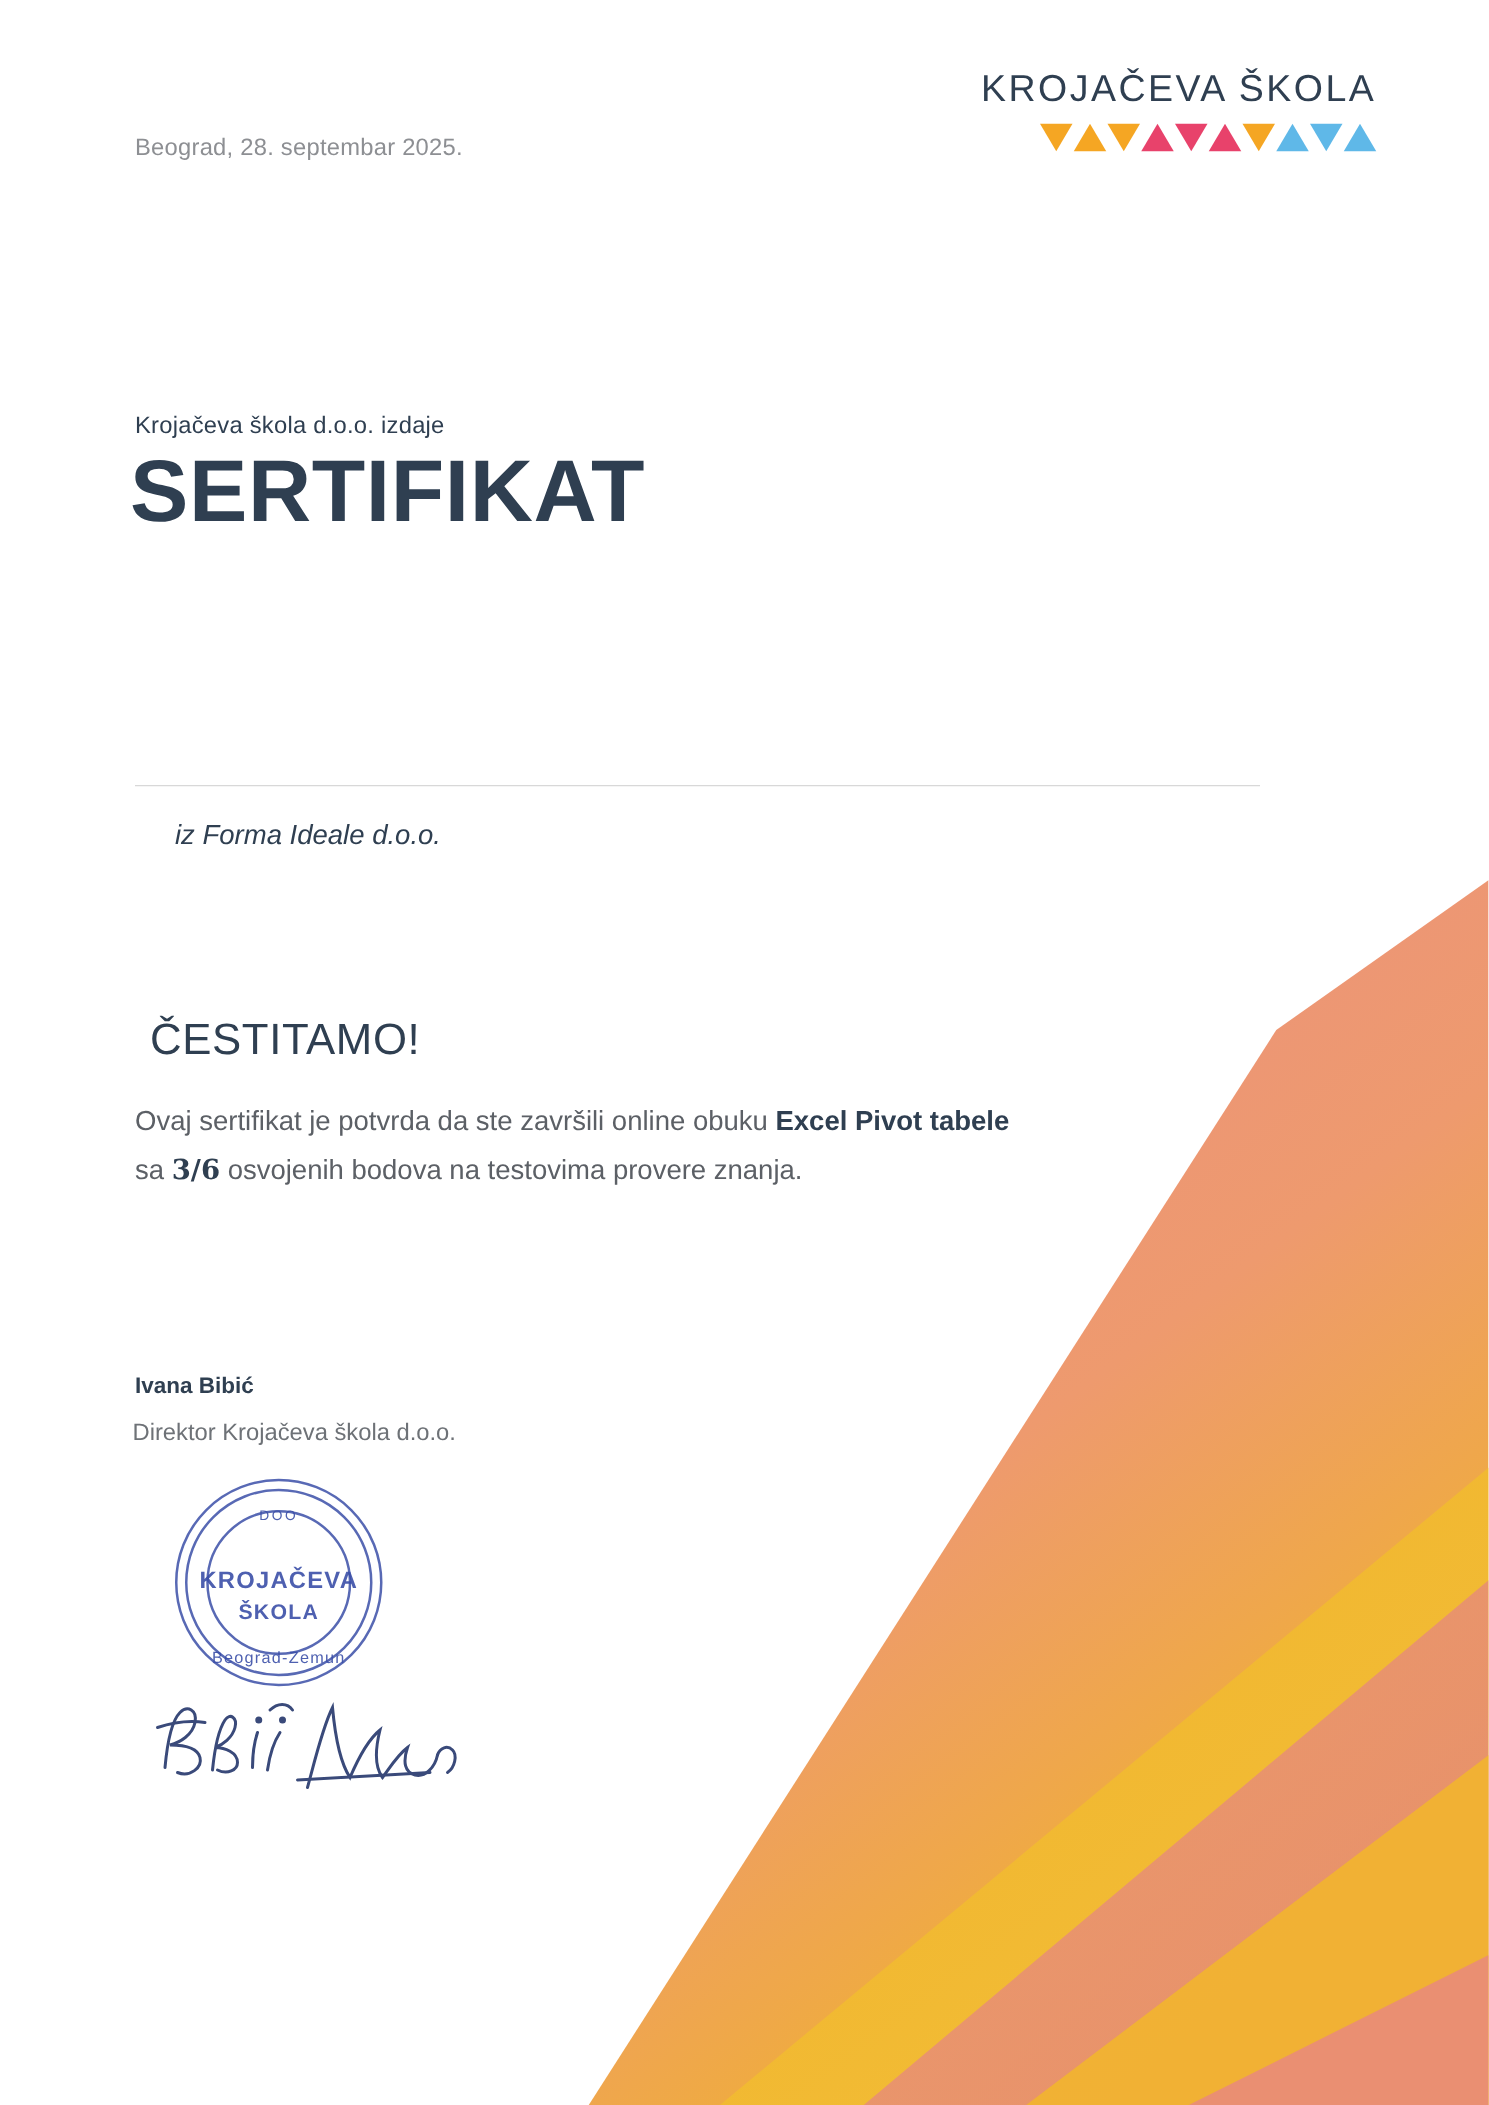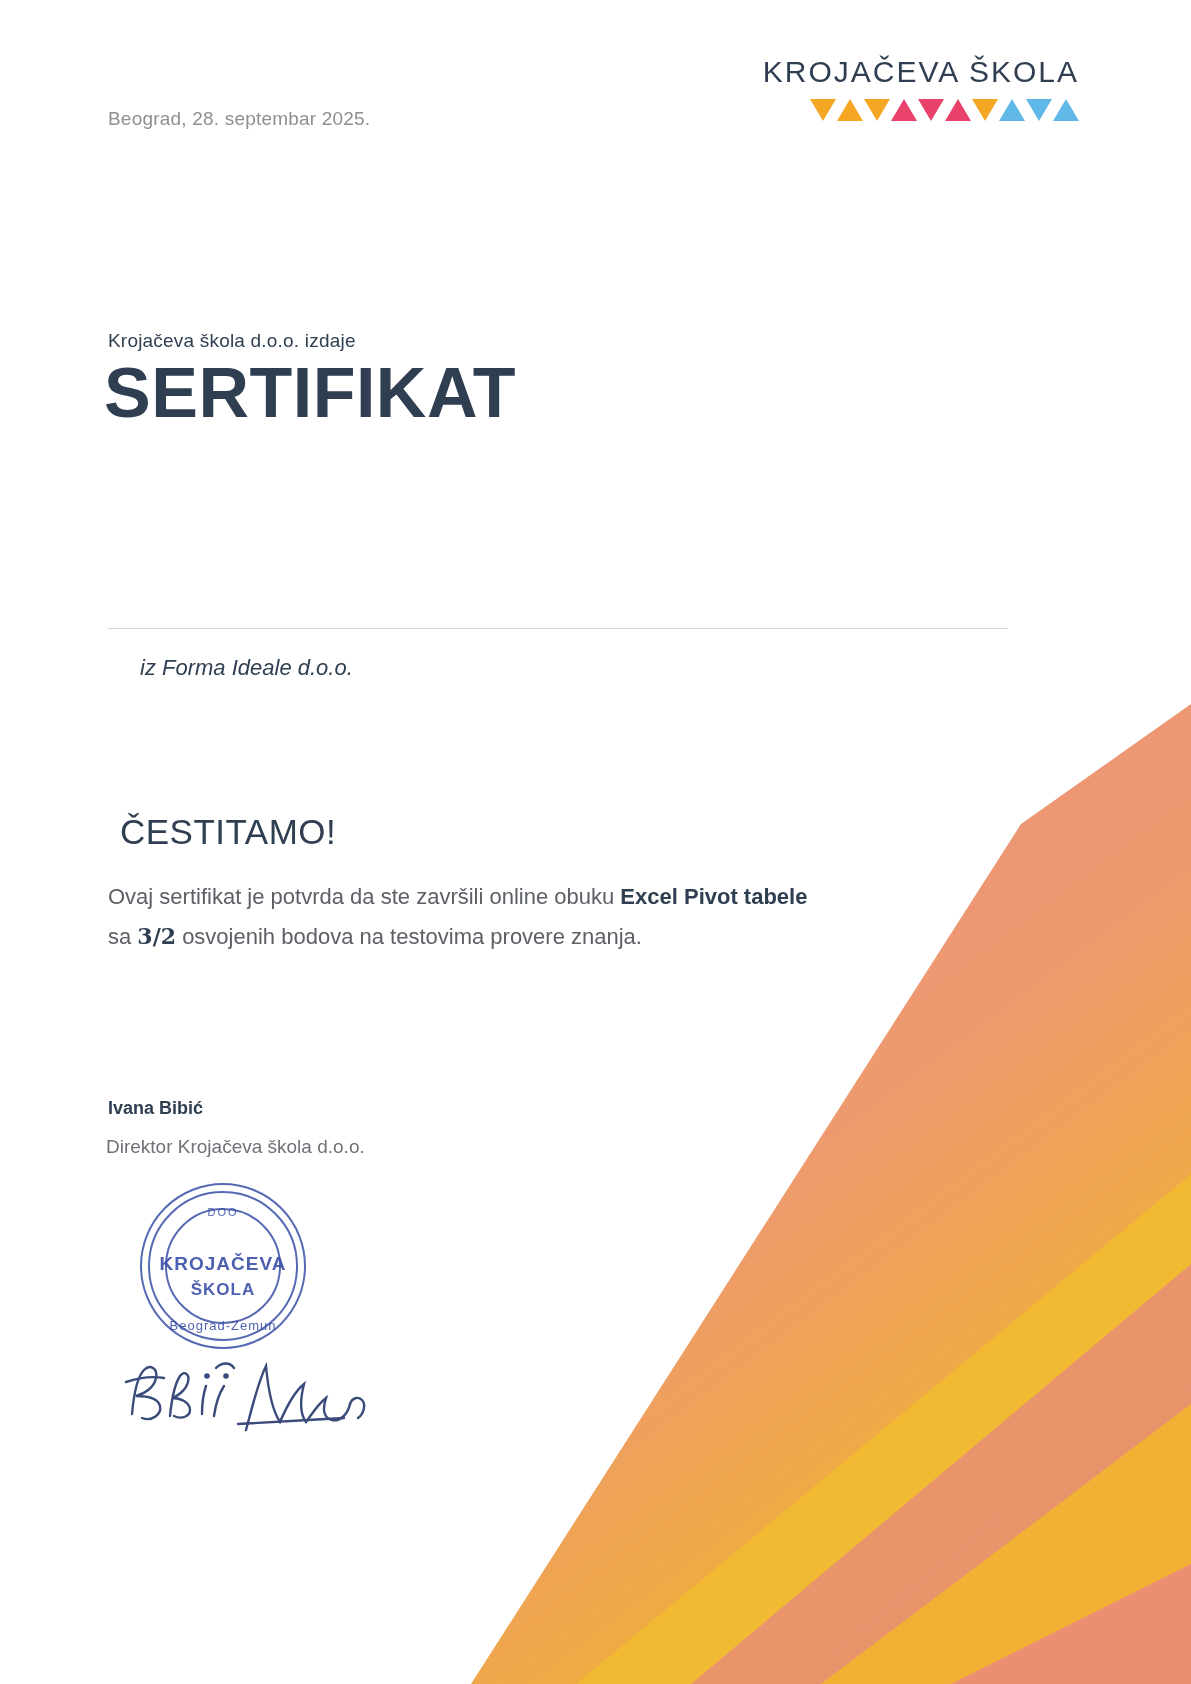--- a/index.html
+++ b/index.html
@@ -26,21 +26,21 @@
     width: 930px;
     height: 980px;
     overflow: hidden;
     pointer-events: none;
   }
 
   
   .logo-block {
     position: absolute;
     top: 55px;
-    right: 112px;
+    right: 90px;
     text-align: right;
   }
   .logo-text {
     font-size: 30px;
     letter-spacing: 2.0px;
     color: #2f3f51;
     font-weight: 400;
     white-space: nowrap;
     font-family: "Liberation Sans", sans-serif;
   }
@@ -245,21 +245,21 @@
 
   <div class="issuer">Krojačeva škola d.o.o. izdaje</div>
   <div class="cert-title">SERTIFIKAT</div>
 
   <div class="recipient-line"></div>
   <div class="recipient-org">iz Forma Ideale d.o.o.</div>
 
   <div class="congrats">ČESTITAMO!</div>
   <div class="body-text">
     <span>Ovaj sertifikat je potvrda da ste završili online obuku </span><span class="strong">Excel Pivot tabele</span><br>
-    <span>sa </span><span class="score">3/2</span><span> osvojenih bodova na testovima provere znanja.</span>
+    <span>sa </span><span class="score">3/6</span><span> osvojenih bodova na testovima provere znanja.</span>
   </div>
 
   <div class="signer-name">Ivana Bibić</div>
   <div class="signer-role">Direktor Krojačeva škola d.o.o.</div>
 
   <div class="stamp">
     <svg width="200" height="180" viewBox="0 0 200 180" xmlns="http://www.w3.org/2000/svg">
       <g fill="none" stroke="#3b4fa8" stroke-width="2" opacity="0.85">
         <circle cx="95" cy="88" r="82"></circle>
         <circle cx="95" cy="88" r="74"></circle>

